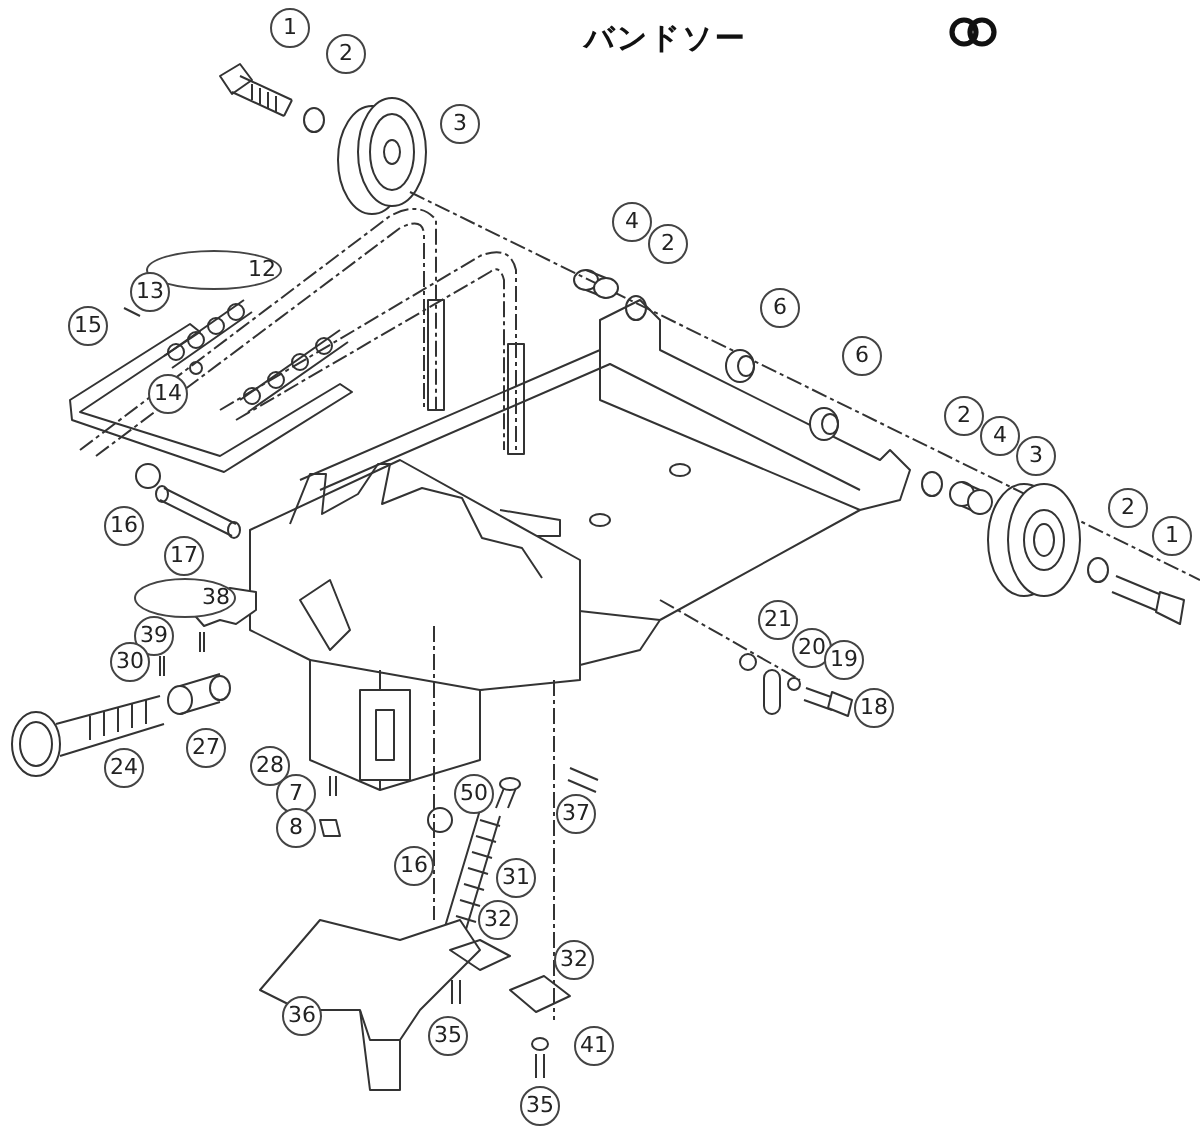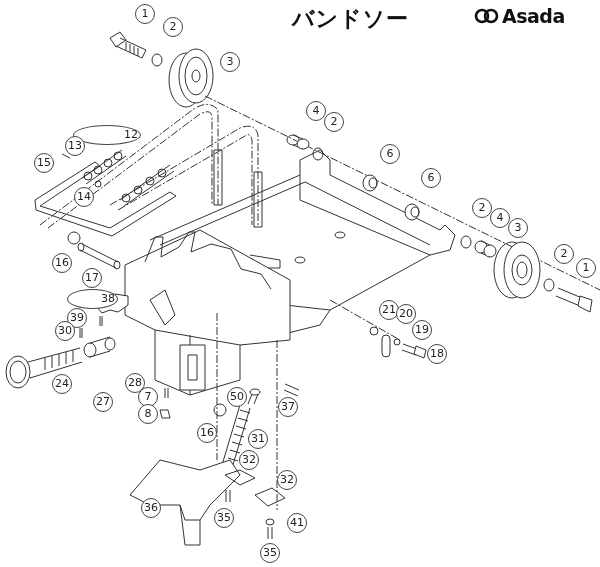--- a/index.html
+++ b/index.html
@@ -1,19 +1,19 @@
 <!DOCTYPE html>
 <html><head>
   <meta charset="utf-8">
   <style>
     html, body { margin: 0; padding: 0; background: #ffffff; }
     body { width: 600px; height: 567px; position: relative; overflow: hidden;
            font-family: "DejaVu Sans", sans-serif; }
     .title-block { position: absolute; left: 292px; top: 6px; }
-    .title-line { font-size: 22px; font-weight: bold; color: #111; letter-spacing: 1px; line-height: 26px; white-space: nowrap; }
+    .title-line { font-size: 15px; font-weight: bold; color: #111; letter-spacing: 1px; line-height: 26px; white-space: nowrap; }
     .title-line.l2 { font-size: 17px; }
     .logo { position: absolute; left: 474px; top: 5px; display: flex; align-items: center; height: 22px; }
     .logo-mark { width: 26px; height: 16px; position: relative; margin-right: 2px; }
     .logo-text { font-family: "DejaVu Sans", sans-serif; font-weight: bold; font-size: 19px; color: #111; letter-spacing: -0.5px; }
     svg.diagram { position: absolute; left: 0; top: 0; }
     .callout { position: absolute; width: 18px; height: 18px; border: 1px solid #444; border-radius: 50%;
                background: #fff; font-size: 11px; color: #222; text-align: center; line-height: 18px;
                font-family: "DejaVu Sans", sans-serif; transform: translate(-10px, -10px); }
   </style>
 </head>
@@ -185,27 +185,27 @@
     <div class="callout" style="left: 482px; top: 208px;">2</div>
     <div class="callout" style="left: 500px; top: 218px;">4</div>
     <div class="callout" style="left: 518px; top: 228px;">3</div>
     <div class="callout" style="left: 564px; top: 254px;">2</div>
     <div class="callout" style="left: 586px; top: 268px;">1</div>
     <div class="callout" style="left: 62px; top: 263px;">16</div>
     <div class="callout" style="left: 92px; top: 278px;">17</div>
     <div class="callout" style="left: 77px; top: 299px; padding-left: 31px;">38</div>
     <div class="callout" style="left: 77px; top: 318px;">39</div>
     <div class="callout" style="left: 65px; top: 331px;">30</div>
-    <div class="callout" style="left: 103px; top: 374px; margin-top: 28px;">27</div>
+    <div class="callout" style="left: 103px; top: 374px;">27</div>
     <div class="callout" style="left: 62px; top: 384px;">24</div>
     <div class="callout" style="left: 135px; top: 383px;">28</div>
     <div class="callout" style="left: 148px; top: 397px;">7</div>
     <div class="callout" style="left: 148px; top: 414px;">8</div>
     <div class="callout" style="left: 389px; top: 310px;">21</div>
-    <div class="callout" style="left: 406px; top: 314px; text-align: center;">20</div>
+    <div class="callout" style="left: 406px; top: 324px; text-align: center;">20</div>
     <div class="callout" style="left: 422px; top: 330px;">19</div>
     <div class="callout" style="left: 437px; top: 338px; margin-top: 16px;">18</div>
     <div class="callout" style="left: 237px; top: 397px;">50</div>
     <div class="callout" style="left: 288px; top: 407px;">37</div>
     <div class="callout" style="left: 207px; top: 433px;">16</div>
     <div class="callout" style="left: 258px; top: 439px;">31</div>
     <div class="callout" style="left: 249px; top: 460px;">32</div>
     <div class="callout" style="left: 287px; top: 480px;">32</div>
     <div class="callout" style="left: 151px; top: 508px;">36</div>
     <div class="callout" style="left: 224px; top: 518px;">35</div>
@@ -215,14 +215,13 @@
 
 <div class="title-block">
   <div class="title-line">バンドソー</div>
 </div>
 
 <div class="logo">
   <svg class="logo-mark" width="26" height="16" viewBox="0 0 26 16">
     <circle cx="8" cy="8" r="6" fill="none" stroke="#111" stroke-width="2.6"></circle>
     <circle cx="17" cy="8" r="6" fill="none" stroke="#111" stroke-width="2.6"></circle>
   </svg>
-  <span class="logo-text">Asada</span>
 </div>
 
 </body></html>

